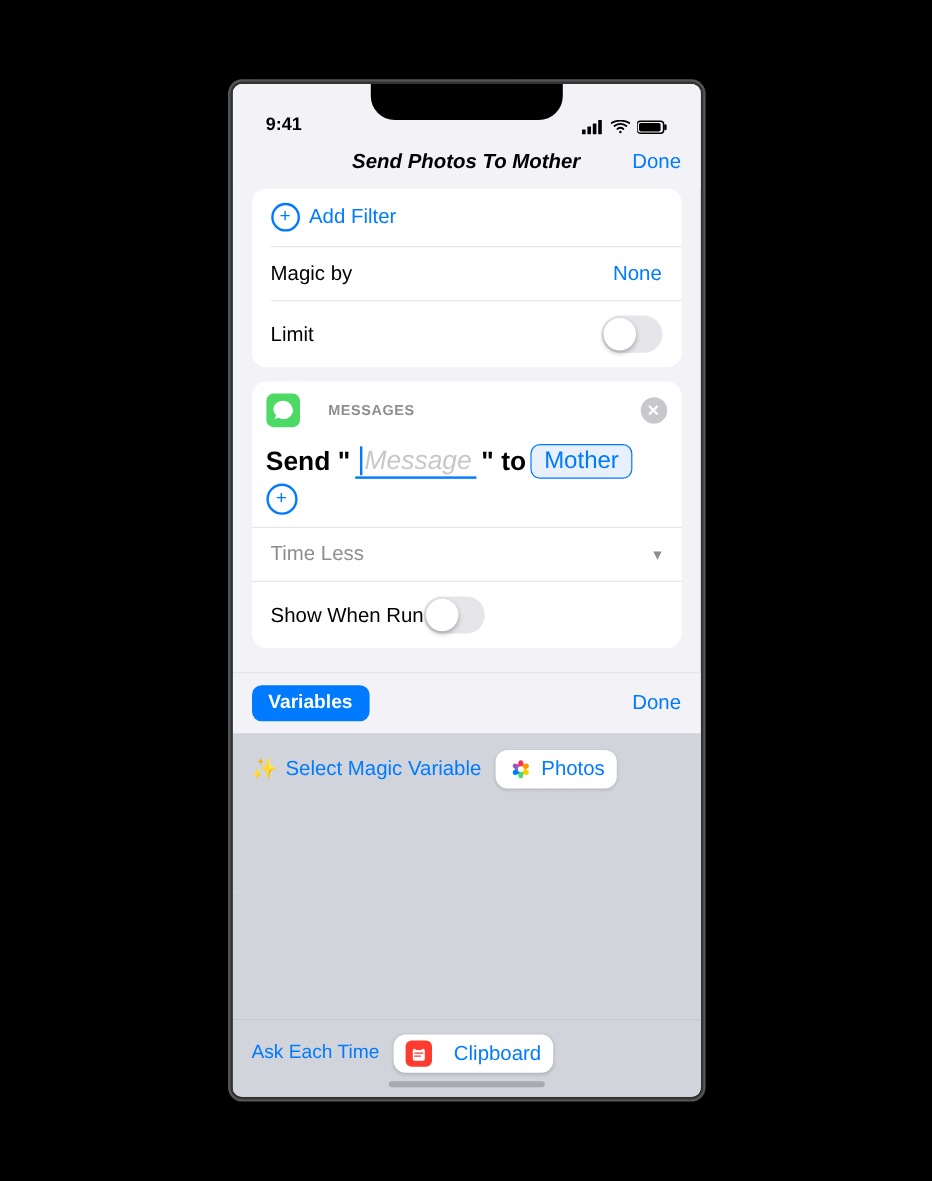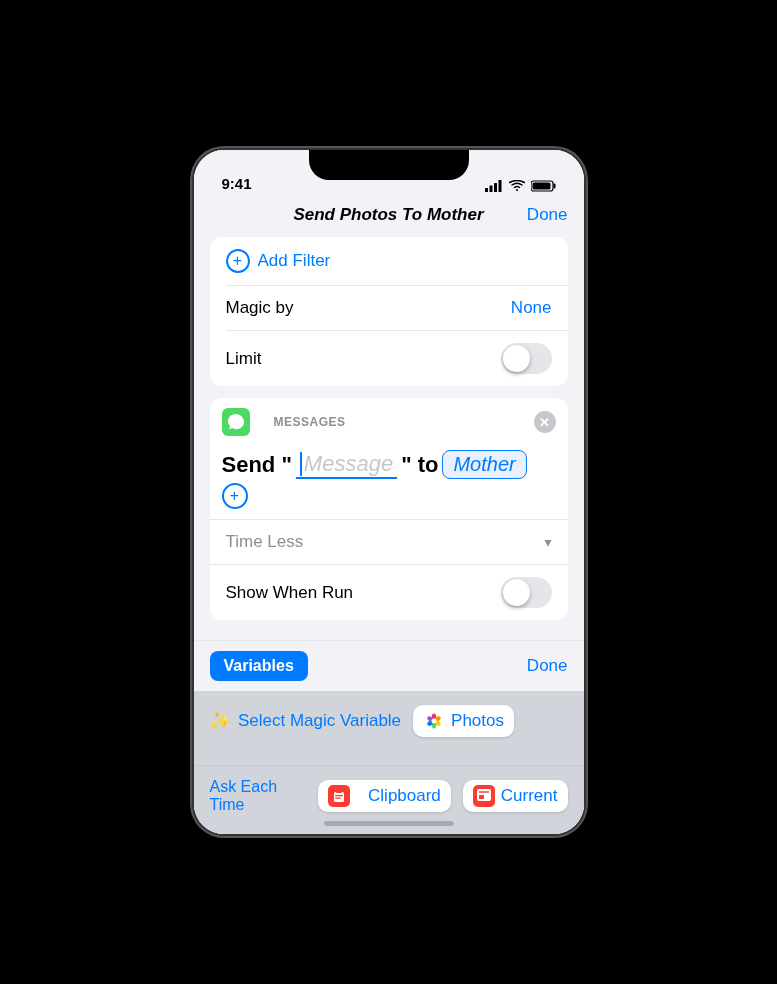--- a/index.html
+++ b/index.html
@@ -6,23 +6,23 @@
     body {
       background: #000;
       display: flex;
       justify-content: center;
       align-items: center;
       min-height: 100vh;
       font-family: -apple-system, 'SF Pro Display', 'Helvetica Neue', Arial, sans-serif;
     }
     .phone-frame {
       width: 390px;
-      height: 684px;
+      height: 844px;
       background: #0f766e;
-      border-radius: 30px;
+      border-radius: 8px;
       position: relative;
       overflow: hidden;
       box-shadow: 0 0 0 2px #333, 0 0 0 4px #555, inset 0 0 0 2px #ccc;
     }
     
     .notch {
       position: absolute;
       top: 0;
       left: 50%;
       transform: translateX(-50%);
@@ -251,21 +251,20 @@
       50% { opacity: 0; }
     }
     .mother-chip {
       background: #e8f0fe;
       border: 1.5px solid #007AFF;
       border-radius: 8px;
       padding: 2px 10px;
       font-size: 20px;
       font-weight: 500;
       color: #007AFF;
-      font-style: italic;
     }
     .plus-btn {
       width: 26px;
       height: 26px;
       border: 2px solid #007AFF;
       border-radius: 50%;
       display: flex;
       align-items: center;
       justify-content: center;
       color: #007AFF;
@@ -285,21 +284,20 @@
       color: #8e8e93;
     }
     .chevron-down {
       color: #8e8e93;
       font-size: 14px;
     }
     
     .show-when-run-row {
       display: flex;
       align-items: center;
-      justify-content: space-between;
       padding: 12px 16px;
       border-top: 1px solid #e5e5ea;
     }
     .show-when-run-label {
       font-size: 17px;
       color: #000;
     }
     
     .variables-bar {
       background: rgba(242,242,247,0.95);
@@ -592,30 +590,20 @@
               <svg width="14" height="14" viewBox="0 0 14 14" fill="white">
                 <rect x="2" y="3" width="10" height="10" rx="1.5" fill="white"></rect>
                 <rect x="4" y="1" width="6" height="3" rx="1" fill="#FF3B30"></rect>
                 <rect x="3" y="6" width="8" height="1.2" rx="0.6" fill="#FF3B30"></rect>
                 <rect x="3" y="8.5" width="6" height="1.2" rx="0.6" fill="#FF3B30"></rect>
               </svg>
             </div>
             <span class="photos-text">Clipboard</span>
           </div>
 
-          <div class="current-btn">
-            <div class="current-icon">
-              <svg width="18" height="18" viewBox="0 0 18 18" fill="white">
-                <rect x="2" y="2" width="14" height="12" rx="2" fill="white"></rect>
-                <rect x="4" y="8" width="5" height="4" rx="0.5" fill="#FF3B30"></rect>
-                <rect x="4" y="4" width="10" height="2" rx="0.5" fill="#FF3B30" opacity="0.7"></rect>
-              </svg>
-            </div>
-            <span class="photos-text">Current</span>
-          </div>
         </div>
       </div>
 
     </div>
   </div>
 
   <div class="home-indicator"></div>
 </div>
 
 </body></html>

